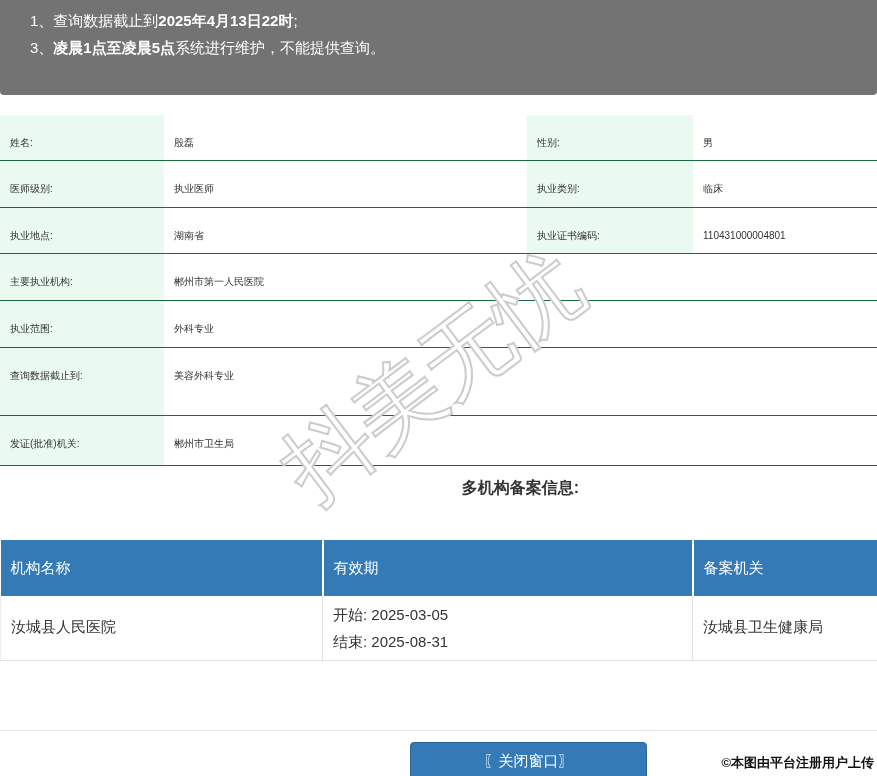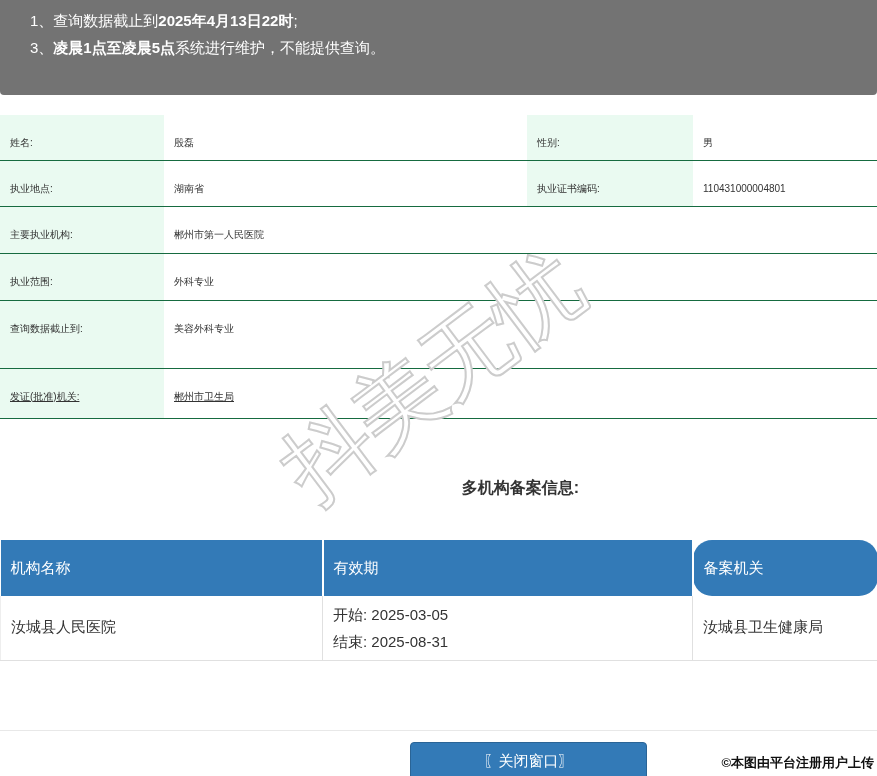--- a/index.html
+++ b/index.html
@@ -37,41 +37,41 @@
     overflow: hidden;
     margin-left: 8px;
   }
   .info-table td.lbl {
     background: #eafaf1;
     padding-right: 38px;
     word-break: break-all;
   }
   .r1 { height: 45px; } .r2 { height: 47px; } .r3 { height: 46px; }
   .r4 { height: 47px; } .r5 { height: 47px; } .r6 { height: 68px; }
-  .r7 { height: 50px; text-decoration: underline; }
+  .r7 { height: 50px; }
 
   
   .section-heading {
     position: absolute; top: 478px; left: 164px; width: 713px;
     text-align: center; font-size: 16px; font-weight: bold; color: #333;
   }
 
   
   .filing-table {
     position: absolute; top: 540px; left: 0; width: 877px;
   }
   .filing-table th {
     height: 56px;
     background: #337ab7; color: #fff;
     font-weight: normal; font-size: 15px;
     text-align: left; padding-left: 10px;
     border-right: 2px solid #fff;
     vertical-align: middle;
   }
-  .filing-table th:last-child { border-right: none; border-radius: 19px; }
+  .filing-table th:last-child { border-right: none; }
   .filing-table td {
     height: 64px;
     font-size: 15px; color: #333;
     padding-left: 10px;
     vertical-align: middle;
     border-right: 1px solid #e0e0e0;
     border-bottom: 1px solid #e0e0e0;
   }
   .filing-table td:first-child { border-left: 1px solid #eee; }
   .validity-cell div { line-height: 27px; }
@@ -122,20 +122,26 @@
       <col style="width:166px">
       <col style="width:184px">
   </colgroup>
   <tbody>
       <tr class="r1">
     <td class="lbl">姓名:</td>
     <td>殷磊</td>
     <td class="lbl">性别:</td>
     <td>男</td>
   </tr>
+  <tr class="r2">
+    <td class="lbl">医师级别:</td>
+    <td>执业医师</td>
+    <td class="lbl">执业类别:</td>
+    <td>临床</td>
+  </tr>
   <tr class="r3">
     <td class="lbl">执业地点:</td>
     <td>湖南省</td>
     <td class="lbl">执业证书编码:</td>
     <td>110431000004801</td>
   </tr>
   <tr class="r4">
     <td class="lbl">主要执业机构:</td>
     <td colspan="3">郴州市第一人民医院</td>
   </tr>

